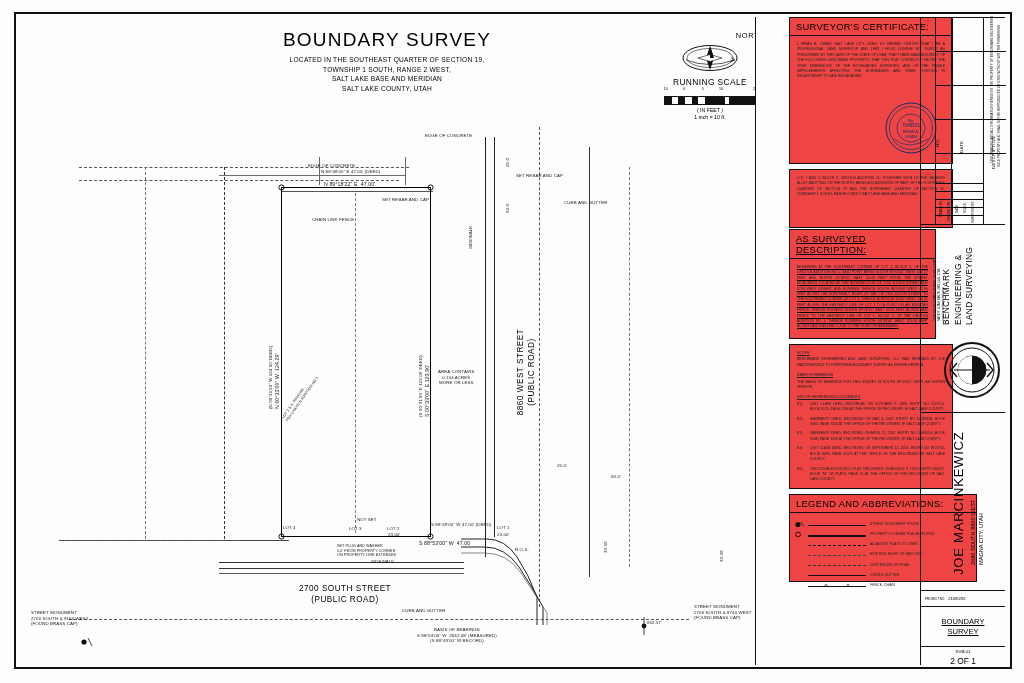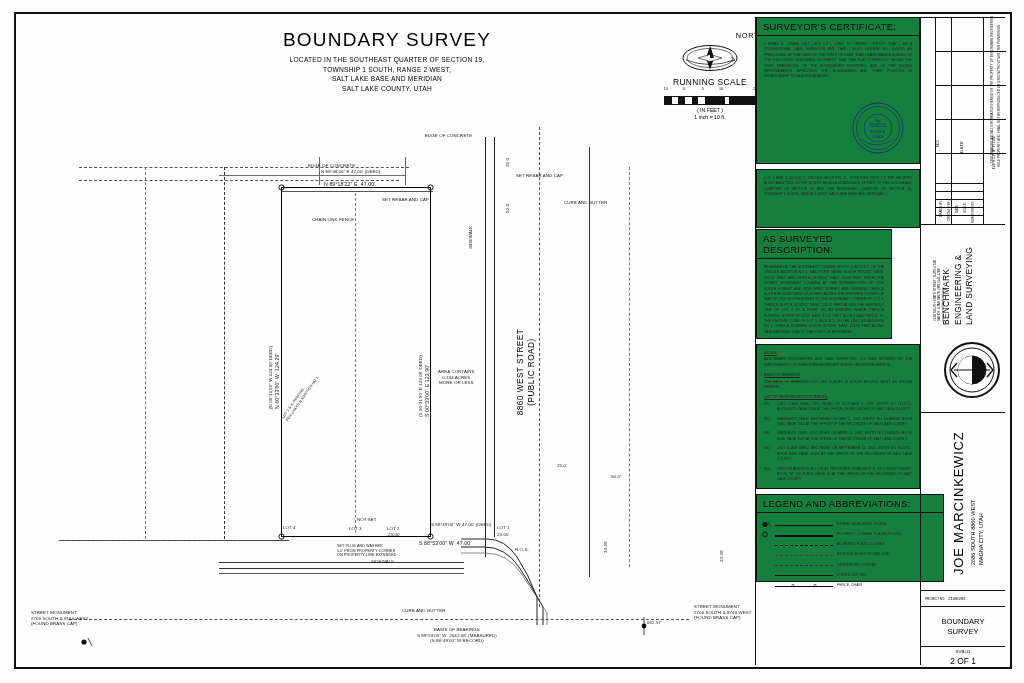--- a/index.html
+++ b/index.html
@@ -59,21 +59,21 @@
   
   .ln { position: absolute; background: #111; }
   .hair { background: #6e6e6e; }
   .dash-h { position: absolute; height: 0; border-top: 1px dashed #555; }
   .dash-v { position: absolute; width: 0; border-left: 1px dashed #555; }
   .dashdot-v { position: absolute; width: 0; border-left: 1.1px dashed #333; }
   .thick { background: #000; }
 
   
   #rightcol { position: absolute; left: 756px; top: 17px; width: 249px; height: 648px; }
-  .panel { position: absolute; border: 1px solid #111; background: #15803d; }
+  .panel { position: absolute; border: 1px solid #111; background: #ef4444; margin-left: 33px; }
   .panel-hd {
     border-bottom: 1px solid #111;
     padding: 3px 5px 3px 6px;
     font-size: 9.4px; letter-spacing: .3px; color: #000;
   }
   .panel-bd { padding: 6px 7px 5px 7px; font-size: 3.5px; line-height: 5.4px; color: #222; text-align: justify; }
   .panel-bd p { margin: 0 0 5px 0; }
   .panel-bd p:last-child { margin-bottom: 0; }
   .nb-head { text-decoration: underline; font-size: 3.6px; margin-bottom: 1px; display: block; }
   .ref-item { margin: 0 0 4px 0; display: flex; gap: 3px; }
@@ -97,21 +97,21 @@
 
   .rev-grid { position: absolute; inset: 0; }
   .rev-grid .rv { position: absolute; background: #111; }
   .rev-lbl { position: absolute; font-size: 4.2px; letter-spacing: .4px; }
 
   .logo-name { font-size: 8.4px; line-height: 11.5px; letter-spacing: .3px; text-align: center; }
   .logo-addr { font-size: 3.1px; line-height: 4.2px; text-align: center; }
   .client-name { font-size: 13px; letter-spacing: .8px; }
   .client-addr { font-size: 5.6px; line-height: 8px; text-align: center; }
   .proj-no { font-size: 4.2px; }
-  .sheet-title { font-size: 7.6px; line-height: 10px; text-align: center; }
+  .sheet-title { font-size: 7.6px; line-height: 10px; text-align: center; text-decoration: underline; }
   .sheet-num { font-size: 8.4px; }
   .sheet-code { font-size: 4.4px; }
   .tiny-vert { font-size: 2.9px; line-height: 3.6px; letter-spacing: .1px; }
 </style>
 </head>
 <body>
 
 <div id="sheet">
 
   <div class="sheet-border"></div>
@@ -257,20 +257,24 @@
     <div class="mtx b vert" style="left:256px; top:392px; transform:rotate(-90deg); transform-origin:0 0;">N 00°33'00" W  124.29'</div>
     <div class="mtx vert" style="left:249px; top:392px; transform:rotate(-90deg); transform-origin:0 0;">(N 00°31'00" W 124.00' DEED)</div>
 
     <div class="mtx b vert" style="left:406px; top:400px; transform:rotate(-90deg); transform-origin:0 0;">S 00°33'00" E 123.90'</div>
     <div class="mtx vert" style="left:399px; top:400px; transform:rotate(-90deg); transform-origin:0 0;">(S 00°31'00" E 123.00' DEED)</div>
 
     <div class="street-name vert" style="left:496px; top:430px; transform:rotate(-90deg); transform-origin:0 0; width:150px;">
       <div>8860 WEST STREET</div>
       <div>(PUBLIC ROAD)</div>
     </div>
+    <div class="street-name" style="left:236px; top:566px; width:180px;">
+      <div>2700 SOUTH STREET</div>
+      <div>(PUBLIC ROAD)</div>
+    </div>
 
     <div class="mtx" style="left:12px; top:593px;">STREET MONUMENT
 2700 SOUTH &amp; 9160 WEST
 (FOUND BRASS CAP)</div>
     <div class="mtx" style="left:675px; top:587px;">STREET MONUMENT
 2700 SOUTH &amp; 8740 WEST
 (FOUND BRASS CAP)</div>
 
     <div class="mtx" style="left:398px; top:610px; text-align:center;">BASIS OF BEARINGS
 S 88°53'00" W  2642.08' (MEASURED)
@@ -304,21 +308,21 @@
         <text x="27" y="32" font-size="3.8" fill="#1a2e6e" text-anchor="middle" font-family="Liberation Sans, sans-serif">BRIAN A.</text>
         <text x="27" y="37" font-size="3.8" fill="#1a2e6e" text-anchor="middle" font-family="Liberation Sans, sans-serif">LINAM</text>
         <path d="M10 38 q14 12 34 0" fill="none" stroke="#1a2e6e" stroke-width=".7"></path>
       </svg>
     </div>
 
     <div class="panel" style="left:0; top:152px; width:164px; height:59px;">
       <div class="panel-bd">LOT 1 AND 2, BLOCK 2, LINCOLN ADDITION #1, TOGETHER WITH 1/2 THE VACATED ALLEY ABUTTING ON THE NORTH, BEING A SUBDIVISION OF PART OF THE SOUTHEAST QUARTER OF SECTION 19 AND THE NORTHEAST QUARTER OF SECTION 30, TOWNSHIP 1 SOUTH, RANGE 2 WEST, SALT LAKE BASE AND MERIDIAN.</div>
     </div>
 
-    <div class="panel" style="left:0; top:212px; width:136px; height:110px;">
+    <div class="panel" style="left:0; top:212px; width:147px; height:110px;text-decoration:underline;">
       <div class="panel-hd">AS SURVEYED DESCRIPTION:</div>
       <div class="panel-bd">BEGINNING AT THE SOUTHEAST CORNER OF LOT 1, BLOCK 2, OF THE LINCOLN ADDITION NO 1, SAID POINT BEING SOUTH 88°53'00" WEST 652.57 FEET AND NORTH 01°08'00" EAST 33.00 FEET FROM THE STREET MONUMENT LOCATED AT THE INTERSECTION OF 2700 SOUTH STREET AND 8750 WEST STREET, AND RUNNING THENCE SOUTH 88°53'00" WEST 47.00 FEET ALONG THE NORTHERLY RIGHT OF WAY OF 2700 SOUTH STREET TO THE SOUTHEAST CORNER OF LOT 3; THENCE NORTH 00°33'00" WEST 124.21 FEET ALONG THE EASTERLY LINE OF LOT 3 TO A POINT ON AN EXISTING FENCE; THENCE RUNNING NORTH 89°18'22" EAST 47.00 FEET ALONG SAID FENCE TO THE EASTERLY LINE OF LOT 1, BLOCK 2, OF THE LINCOLN ADDITION NO 1; THENCE RUNNING SOUTH 00°33'00" EAST 123.90 FEET ALONG SAID EASTERLY LINE TO THE POINT OF BEGINNING.</div>
     </div>
 
     <div class="panel" style="left:0; top:327px; width:164px; height:145px;">
       <div class="panel-bd">
         <span class="nb-head">SCOPE</span>
         <p>BENCHMARK ENGINEERING AND LAND SURVEYING, LLC WAS RETAINED BY JOE MARCINKEWICZ TO PERFORM A BOUNDARY SURVEY AS SHOWN HEREON.</p>
         <span class="nb-head">BASIS OF BEARINGS</span>
         <p>THE BASIS OF BEARINGS FOR THIS SURVEY IS SOUTH 88°53'00" WEST, AS SHOWN HEREON.</p>

